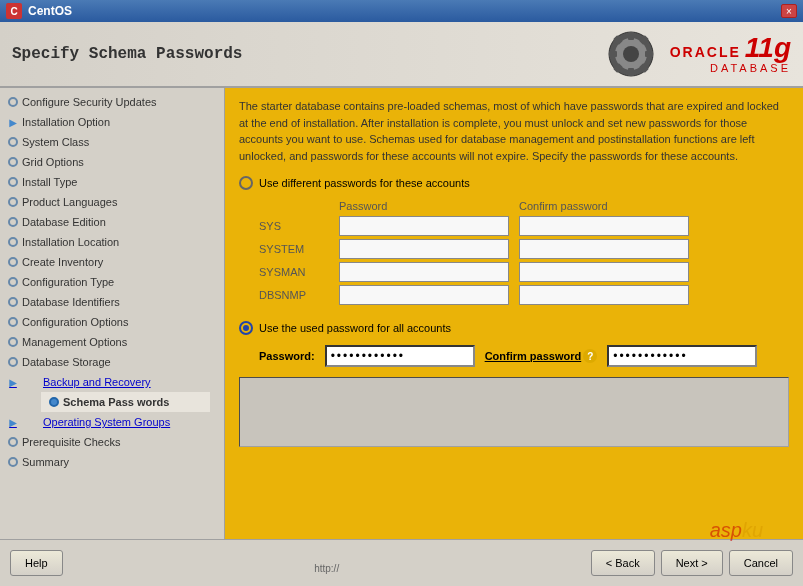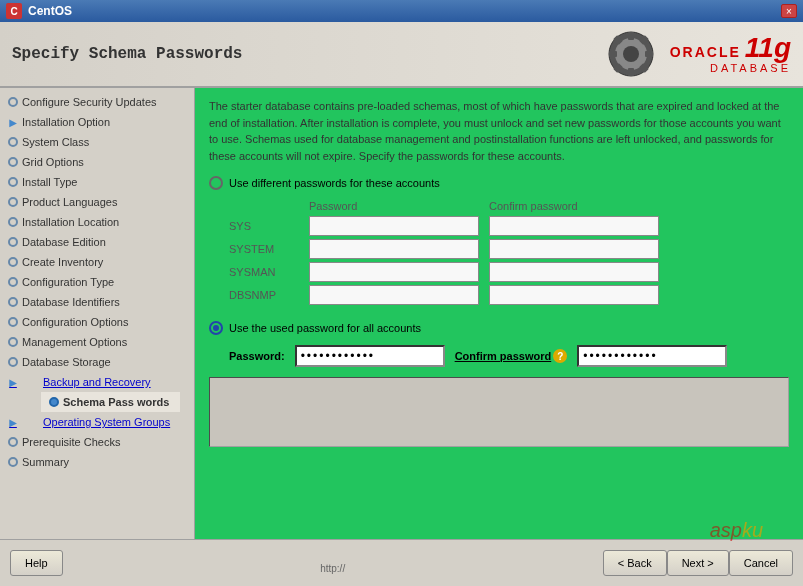--- a/index.html
+++ b/index.html
@@ -111,21 +111,21 @@
 
     
     .content-area {
       display: flex;
       flex: 1;
       overflow: hidden;
     }
 
     
     .sidebar {
-      width: 195px;
+      width: 225px;
       background: #d4d0c8;
       border-right: 1px solid #a0a0a0;
       overflow-y: auto;
       flex-shrink: 0;
       position: relative;
     }
     .sidebar-items {
       padding: 4px 0;
       padding-right: 14px;
     }
@@ -172,21 +172,21 @@
     .sidebar-item.link .sidebar-label {
       color: #0000cc;
       padding-left: 21px;
     }
 
     
     .main-content {
       flex: 1;
       padding: 10px 14px;
       overflow-y: auto;
-      background: #22c55e;
+      background: #eab308;
     }
 
     .description-text {
       font-size: 11px;
       color: #333;
       line-height: 1.5;
       margin-bottom: 12px;
     }
 
     
@@ -323,20 +323,21 @@
       padding: 0 14px;
       background: linear-gradient(to bottom, #ece9d8, #d4d0c8);
       border: 1px solid #888;
       border-radius: 3px;
       font-size: 11px;
       cursor: pointer;
       font-family: Arial, sans-serif;
     }
     .btn-group {
       display: flex;
+      gap: 6px;
     }
     .status-bar-text {
       font-size: 10px;
       color: #666;
     }
 
     
     .sidebar::-webkit-scrollbar { width: 12px; }
     .sidebar::-webkit-scrollbar-track { background: #d4d0c8; }
     .sidebar::-webkit-scrollbar-thumb { background: #a0a0a0; border: 1px solid #888; }
@@ -414,26 +415,26 @@
           <span class="sidebar-label">Install Type</span>
         </div>
 
         <div class="sidebar-item">
           <div class="sidebar-dot"></div>
           <span class="sidebar-label">Product Languages</span>
         </div>
 
         <div class="sidebar-item">
           <div class="sidebar-dot"></div>
+          <span class="sidebar-label">Database Edition</span>
+        </div>
+
+        <div class="sidebar-item">
+          <div class="sidebar-dot"></div>
           <span class="sidebar-label">Installation Location</span>
-        </div>
-
-        <div class="sidebar-item">
-          <div class="sidebar-dot"></div>
-          <span class="sidebar-label">Database Edition</span>
         </div>
 
         <div class="sidebar-item">
           <div class="sidebar-dot"></div>
           <span class="sidebar-label">Create Inventory</span>
         </div>
 
         <div class="sidebar-item">
           <div class="sidebar-dot"></div>
           <span class="sidebar-label">Configuration Type</span>

